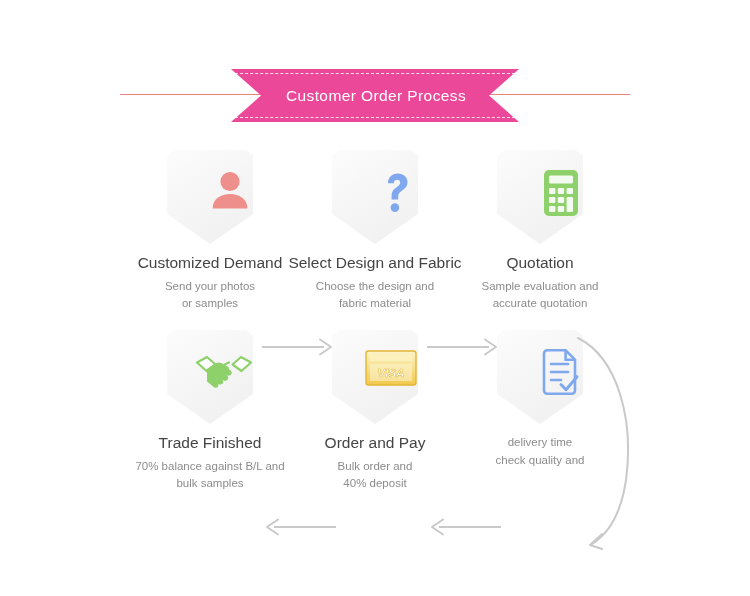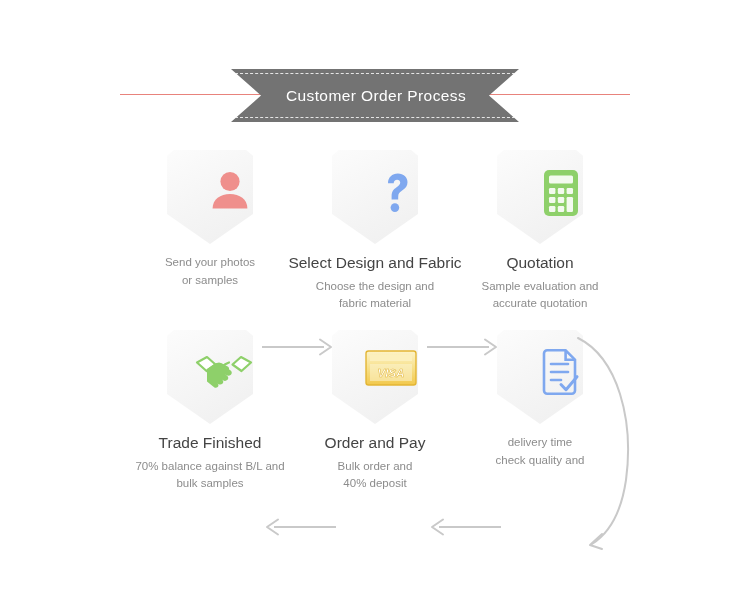--- a/index.html
+++ b/index.html
@@ -24,21 +24,21 @@
   .banner-rule {
     position: absolute;
     top: 34px; left: 120px;
     width: 510px; height: 1px;
     background: #e8837c;
   }
   .ribbon {
     position: absolute;
     top: 9px; left: 231px;
     width: 288px; height: 53px;
-    background: #737373;
+    background: #ec4899;
     -webkit-clip-path: polygon(0 0, 288px 0, 258px 26.5px, 288px 53px, 0 53px, 30px 26.5px);
     clip-path: polygon(0 0, 288px 0, 258px 26.5px, 288px 53px, 0 53px, 30px 26.5px);
     display: flex; align-items: center; justify-content: center;
   }
   .ribbon-dash {
     position: absolute;
     top: 13px; left: 235px;
     width: 280px; height: 45px;
     border: 1px dashed rgba(255,255,255,0.82);
     -webkit-clip-path: polygon(0 0, 280px 0, 251px 22.5px, 280px 45px, 0 45px, 29px 22.5px);
@@ -120,20 +120,21 @@
 
 <div class="flow">
 
   <div class="step step-1">
     <div class="badge">
       <svg width="46" height="46" viewBox="0 0 46 46">
         <circle cx="23" cy="13.5" r="9.6" fill="#ef8f8c"></circle>
         <path d="M5.6 40.5c0-9.2 7.8-14.4 17.4-14.4s17.4 5.2 17.4 14.4z" fill="#ef8f8c"></path>
       </svg>
     </div>
+    <div class="step-title">Customized Demand</div>
     <div class="step-desc">
       <div>Send your photos</div>
       <div>or samples</div>
     </div>
   </div>
 
   <div class="step step-2">
     <div class="badge">
       <svg width="42" height="48" viewBox="0 0 42 48">
         <path d="M12 15.2c0-5.6 4.2-9.6 9.8-9.6 5.8 0 9.7 3.6 9.7 8.6 0 3.8-1.9 6-5.4 8.4-3 2.1-3.9 3.3-3.9 6.3v2.6h-6.6v-3.2c0-4.3 1.4-6.5 5-9 2.6-1.8 3.6-2.9 3.6-4.7 0-1.8-1.2-2.9-3.1-2.9-2 0-3.3 1.3-3.4 3.5z" fill="#7fa8ef"></path>

